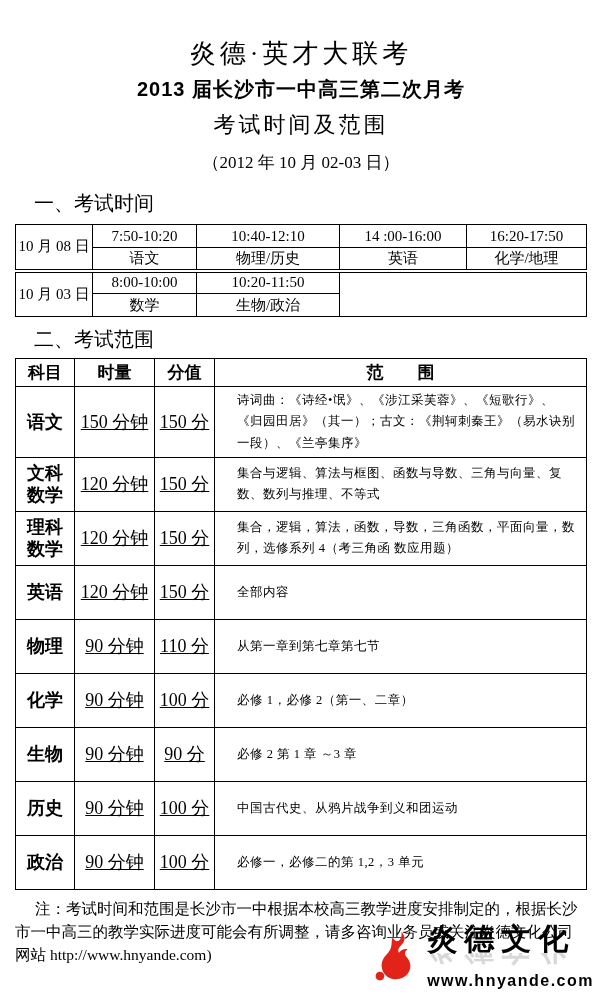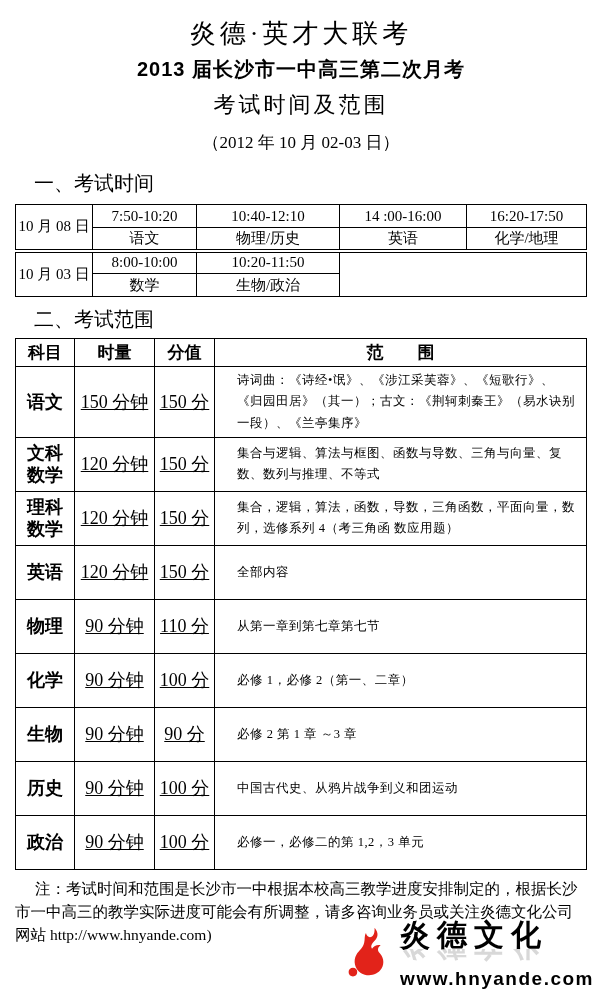--- a/index.html
+++ b/index.html
@@ -3,21 +3,21 @@
 <meta charset="utf-8">
 <style>
   * { margin:0; padding:0; box-sizing:border-box; }
   html,body { background:#fff; }
   .page {
     position:relative; width:602px; height:1004px; margin:0 auto;
     background:#fff; color:#000; overflow:hidden;
     font-family:"Liberation Serif", serif;
   }
   
-  .title-block { text-align:center; padding-top:16px; }
+  .title-block { text-align:center; padding-top:36px; }
   .brand-title { font-size:26px; letter-spacing:4px; font-weight:400; }
   .main-title  { font-size:20px; font-weight:bold; letter-spacing:1px; margin-top:5px;
                  font-family:"Liberation Sans", sans-serif; }
   .sub-title   { font-size:22px; letter-spacing:3px; margin-top:7px; }
   .date-line   { font-size:17px; margin-top:11px;text-align:center; }
   
   .section-heading { font-size:20px; margin:16px 0 7px 34px; }
   .section-heading.second { margin-top:9px; margin-bottom:5px; }
   
   table { border-collapse:collapse; table-layout:fixed; margin-left:15px; width:571px; }
@@ -44,21 +44,21 @@
        align-items:flex-start; }
   .flame-icon { width:52px; height:56px; margin-top:6px; }
   .logo-text { position:relative; margin-left:2px; }
   .logo-name { font-family:"Liberation Sans", sans-serif; font-weight:bold;
        font-size:30px; letter-spacing:7px; line-height:32px; white-space:nowrap; }
   .logo-reflection { font-family:"Liberation Sans", sans-serif; font-weight:bold;
        font-size:30px; letter-spacing:7px; line-height:32px; white-space:nowrap;
        transform:scaleY(-1); height:13px; overflow:hidden; color:#aaa; opacity:.45;
        position:absolute; top:30px; left:0; }
   .logo-url { position:relative; font-family:"Liberation Sans", sans-serif;
-       font-weight:bold; font-size:19px; letter-spacing:1.5px; margin-top:17px;
+       font-weight:bold; font-size:16px; letter-spacing:1.5px; margin-top:17px;
        text-align:right; }
 </style>
 </head>
 <body>
 
 <div class="page">
 
   <div class="title-block">
     <div class="brand-title">炎德·英才大联考</div>
     <div class="main-title">2013 届长沙市一中高三第二次月考</div>

